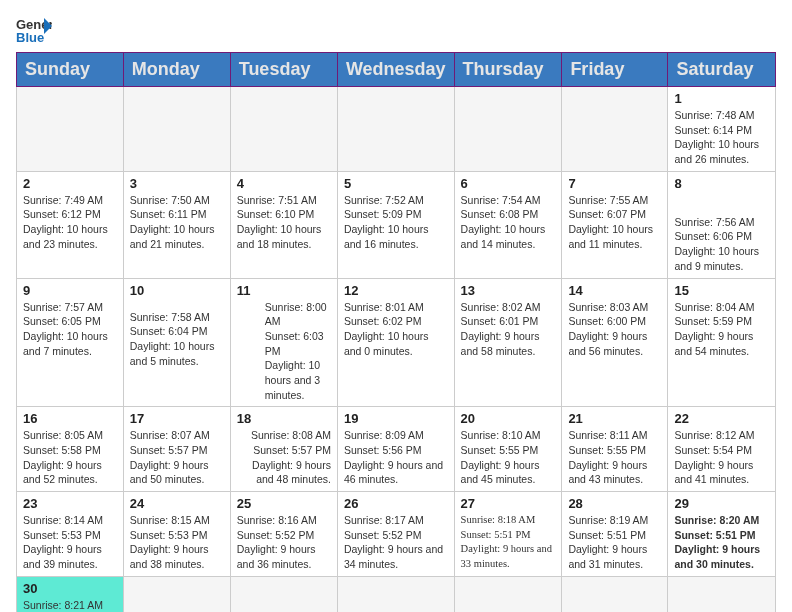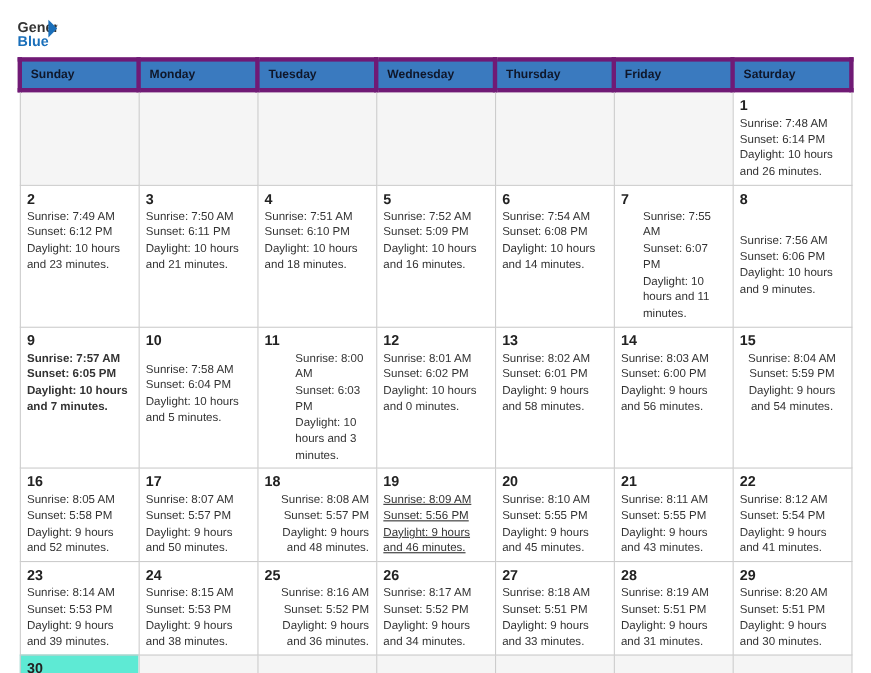--- a/index.html
+++ b/index.html
@@ -38,26 +38,26 @@
       font-weight: normal;
       color: #444;
     }
     .calendar {
       width: 100%;
       border-collapse: collapse;
       border: 1px solid #ccc;
     }
     .calendar th {
       background-color: #3a7abf;
-      color: #0f172a;
-      font-size: 11px;
+      color: #e5e5e5;
+      font-size: 18px;
       font-weight: bold;
       padding: 6px 8px;
       text-align: left;
-      border: 4px solid #701a75;
+      border: 1px solid #701a75;
     }
     .calendar td {
       border: 1px solid #ccc;
       vertical-align: top;
       padding: 4px 6px;
       width: calc(100% / 7);
       min-height: 80px;
       background: #fff;
       font-size: 11px;
       color: #333;
@@ -154,35 +154,35 @@
 Daylight: 10 hours and 16 minutes.</div>
         </td>
         <td>
           <span class="day-number">6</span>
           <div class="day-info" style="white-space: pre-line;">Sunrise: 7:54 AM
 Sunset: 6:08 PM
 Daylight: 10 hours and 14 minutes.</div>
         </td>
         <td>
           <span class="day-number">7</span>
-          <div class="day-info" style="white-space: pre-line; margin-left: 20px;">Sunrise: 7:55 AM
+          <div class="day-info" style="white-space: pre-line;">Sunrise: 7:55 AM
 Sunset: 6:07 PM
 Daylight: 10 hours and 11 minutes.</div>
         </td>
         <td>
           <span class="day-number">8</span>
           <div class="day-info" style="white-space: pre-line; margin-top: 24px;">Sunrise: 7:56 AM
 Sunset: 6:06 PM
 Daylight: 10 hours and 9 minutes.</div>
         </td>
       </tr>
       <tr>
         <td>
           <span class="day-number">9</span>
-          <div class="day-info" style="white-space: pre-line; font-weight: bold;">Sunrise: 7:57 AM
+          <div class="day-info" style="white-space: pre-line;">Sunrise: 7:57 AM
 Sunset: 6:05 PM
 Daylight: 10 hours and 7 minutes.</div>
         </td>
         <td>
           <span class="day-number">10</span>
           <div class="day-info" style="white-space: pre-line; margin-top: 12px;">Sunrise: 7:58 AM
 Sunset: 6:04 PM
 Daylight: 10 hours and 5 minutes.</div>
         </td>
         <td>
@@ -204,21 +204,21 @@
 Daylight: 9 hours and 58 minutes.</div>
         </td>
         <td>
           <span class="day-number">14</span>
           <div class="day-info" style="white-space: pre-line;">Sunrise: 8:03 AM
 Sunset: 6:00 PM
 Daylight: 9 hours and 56 minutes.</div>
         </td>
         <td>
           <span class="day-number">15</span>
-          <div class="day-info" style="white-space: pre-line; text-align: center;">Sunrise: 8:04 AM
+          <div class="day-info" style="white-space: pre-line;">Sunrise: 8:04 AM
 Sunset: 5:59 PM
 Daylight: 9 hours and 54 minutes.</div>
         </td>
       </tr>
       <tr>
         <td>
           <span class="day-number">16</span>
           <div class="day-info" style="white-space: pre-line;">Sunrise: 8:05 AM
 Sunset: 5:58 PM
 Daylight: 9 hours and 52 minutes.</div>
@@ -230,21 +230,21 @@
 Daylight: 9 hours and 50 minutes.</div>
         </td>
         <td>
           <span class="day-number">18</span>
           <div class="day-info" style="white-space: pre-line; text-align: right;">Sunrise: 8:08 AM
 Sunset: 5:57 PM
 Daylight: 9 hours and 48 minutes.</div>
         </td>
         <td>
           <span class="day-number">19</span>
-          <div class="day-info" style="white-space: pre-line; text-decoration: underline;">Sunrise: 8:09 AM
+          <div class="day-info" style="white-space: pre-line;">Sunrise: 8:09 AM
 Sunset: 5:56 PM
 Daylight: 9 hours and 46 minutes.</div>
         </td>
         <td>
           <span class="day-number">20</span>
           <div class="day-info" style="white-space: pre-line;">Sunrise: 8:10 AM
 Sunset: 5:55 PM
 Daylight: 9 hours and 45 minutes.</div>
         </td>
         <td>
@@ -268,45 +268,45 @@
 Daylight: 9 hours and 39 minutes.</div>
         </td>
         <td>
           <span class="day-number">24</span>
           <div class="day-info" style="white-space: pre-line;">Sunrise: 8:15 AM
 Sunset: 5:53 PM
 Daylight: 9 hours and 38 minutes.</div>
         </td>
         <td>
           <span class="day-number">25</span>
-          <div class="day-info" style="white-space: pre-line; text-align: right;">Sunrise: 8:16 AM
+          <div class="day-info" style="white-space: pre-line;">Sunrise: 8:16 AM
 Sunset: 5:52 PM
 Daylight: 9 hours and 36 minutes.</div>
         </td>
         <td>
           <span class="day-number">26</span>
           <div class="day-info" style="white-space: pre-line;">Sunrise: 8:17 AM
 Sunset: 5:52 PM
 Daylight: 9 hours and 34 minutes.</div>
         </td>
         <td>
           <span class="day-number">27</span>
-          <div class="day-info" style="white-space: pre-line;">Sunrise: 8:18 AM
+          <div class="day-info" style="white-space: pre-line; font-family: Liberation Serif, serif;">Sunrise: 8:18 AM
 Sunset: 5:51 PM
 Daylight: 9 hours and 33 minutes.</div>
         </td>
         <td>
           <span class="day-number">28</span>
           <div class="day-info" style="white-space: pre-line;">Sunrise: 8:19 AM
 Sunset: 5:51 PM
 Daylight: 9 hours and 31 minutes.</div>
         </td>
         <td>
           <span class="day-number">29</span>
-          <div class="day-info" style="white-space: pre-line;">Sunrise: 8:20 AM
+          <div class="day-info" style="white-space: pre-line; font-weight: bold;">Sunrise: 8:20 AM
 Sunset: 5:51 PM
 Daylight: 9 hours and 30 minutes.</div>
         </td>
       </tr>
       <tr class="last-row">
         <td class="has-data">
           <span class="day-number">30</span>
           <div class="day-info" style="white-space: pre-line;">Sunrise: 8:21 AM
 Sunset: 5:50 PM
 Daylight: 9 hours and 28 minutes.</div>

